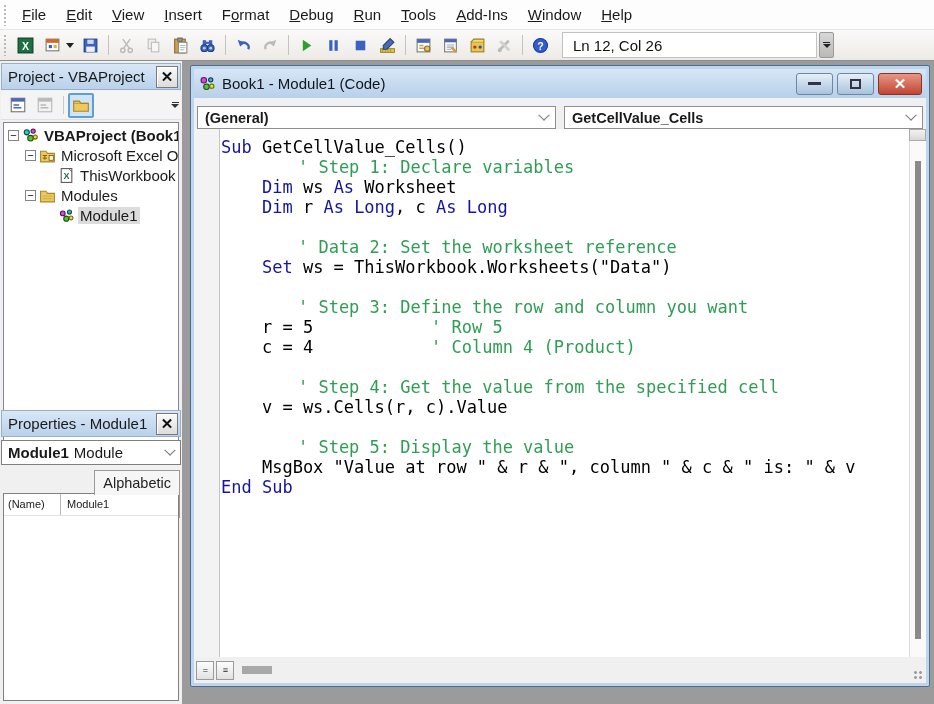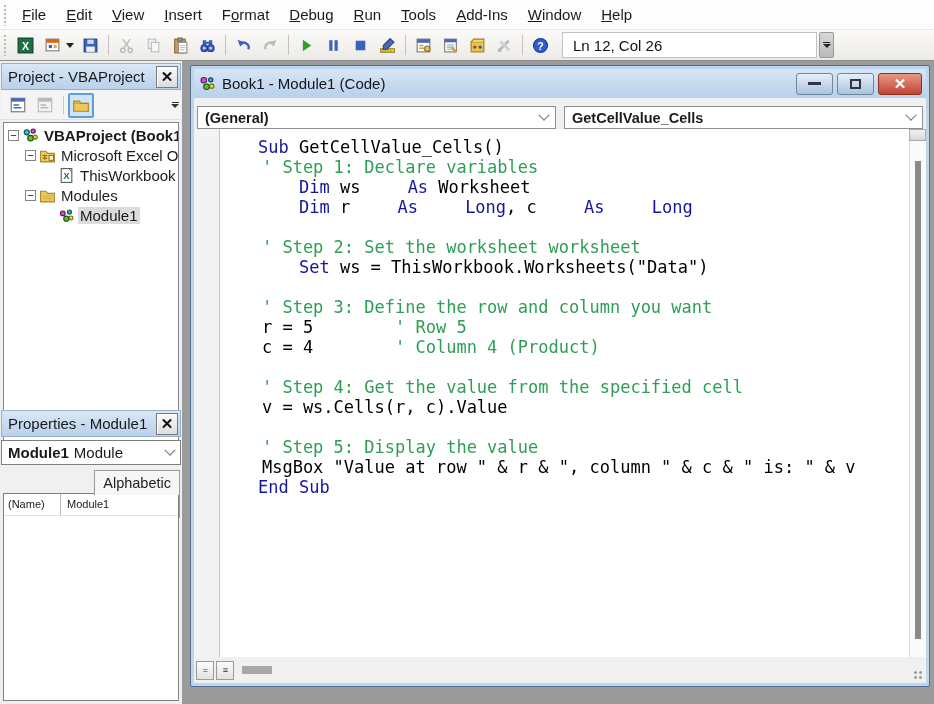--- a/index.html
+++ b/index.html
@@ -72,22 +72,22 @@
   .wbtn.blue { background:linear-gradient(#e6eff9,#a9c3dd); border:1px solid #6e87a0; color:#223; }
   .wbtn.red { width:44px; background:linear-gradient(#e89686,#c04634); border:1px solid #8e2f1f; color:#fff; font-weight:bold; font-size:15px; }
   .wbtn .mini { width:13px; height:3px; background:#334; }
   .wbtn .maxi { width:11px; height:10px; border:2px solid #334; }
   .combo-row { height:31px; background:#eef0f1; display:flex; align-items:flex-end; padding:0 3px; gap:8px; }
   .cw-combo { height:23px; background:#fff; border:1px solid #8f8f8f; flex:1; display:flex; align-items:center; padding:0 7px; font-weight:bold; font-size:14.5px; white-space:nowrap; overflow:hidden; }
   .code-area { position:relative; height:528px; background:#fff; overflow:hidden; }
   .code-margin { position:absolute; left:0; top:0; bottom:0; width:26px; background:#f3f3f3; border-right:1px solid #c4c4c4; }
   .code { position:absolute; left:27px; top:8px; right:18px; bottom:0; font-family:"DejaVu Sans Mono","Liberation Mono",monospace; font-size:17px; line-height:20px; }
   .code-line { white-space:pre; height:20px; }
-  .code .k { color:var(--kw,#1515a0);margin-left:37px; }
-  .code .c { color:var(--cm,#2f9e54); }
+  .code .k { color:var(--kw,#1515a0); }
+  .code .c { color:var(--cm,#2f9e54);padding-left:36px; }
   .code .d { color:var(--df,#000); }
   .vscroll { position:absolute; right:0; top:0; bottom:0; width:17px; background:#fafafa; border-left:1px solid #dcdcdc; }
   .vsplit { position:absolute; right:0; top:0; width:17px; height:12px; background:linear-gradient(#f2f2f2,#d8d8d8); border:1px solid #aaa; }
   .vthumb { position:absolute; right:5px; top:32px; width:6px; height:478px; background:#8a8a8a; }
   .cw-bottom { height:26px; background:#f0f0f0; position:relative; display:flex; align-items:center; padding-left:2px; }
   .viewbtn { width:18px; height:19px; background:linear-gradient(#fcfcfc,#e2e2e2); border:1px solid #9a9a9a; margin-right:2px; font-size:9px; line-height:16px; text-align:center; color:#222; letter-spacing:-1px; }
   .hthumb { position:absolute; left:48px; top:9px; width:30px; height:8px; background:#a8a8a8; }
   .corner-grip { position:absolute; right:3px; bottom:3px; width:10px; height:10px;
      background-image:radial-gradient(circle,#9a9a9a 1.3px, transparent 1.5px); background-size:5px 5px; background-position:bottom right; }
 </style>
@@ -401,21 +401,21 @@
     </div>
   </div>
   <div class="code-area">
     <div class="code-margin"></div>
     <div class="code" id="code-lines">
         <div class="code-line"><span class="k">Sub</span><span class="d"> GetCellValue_Cells()</span></div>
         <div class="code-line"><span class="c">    ' Step 1: Declare variables</span></div>
         <div class="code-line"><span class="d">    </span><span class="k">Dim</span><span class="d"> ws </span><span class="k">As</span><span class="d"> Worksheet</span></div>
         <div class="code-line"><span class="d">    </span><span class="k">Dim</span><span class="d"> r </span><span class="k">As</span><span class="d"> </span><span class="k">Long</span><span class="d">, c </span><span class="k">As</span><span class="d"> </span><span class="k">Long</span></div>
         <div class="code-line">&nbsp;</div>
-        <div class="code-line"><span class="c">    ' Step 2: Set the worksheet worksheet</span></div>
+        <div class="code-line"><span class="c">    ' Data 2: Set the worksheet reference</span></div>
         <div class="code-line"><span class="d">    </span><span class="k">Set</span><span class="d"> ws = ThisWorkbook.Worksheets("Data")</span></div>
         <div class="code-line">&nbsp;</div>
         <div class="code-line"><span class="c">    ' Step 3: Define the row and column you want</span></div>
         <div class="code-line"><span class="d">    r = 5        </span><span class="c">' Row 5</span></div>
         <div class="code-line"><span class="d">    c = 4        </span><span class="c">' Column 4 (Product)</span></div>
         <div class="code-line">&nbsp;</div>
         <div class="code-line"><span class="c">    ' Step 4: Get the value from the specified cell</span></div>
         <div class="code-line"><span class="d">    v = ws.Cells(r, c).Value</span></div>
         <div class="code-line">&nbsp;</div>
         <div class="code-line"><span class="c">    ' Step 5: Display the value</span></div>

